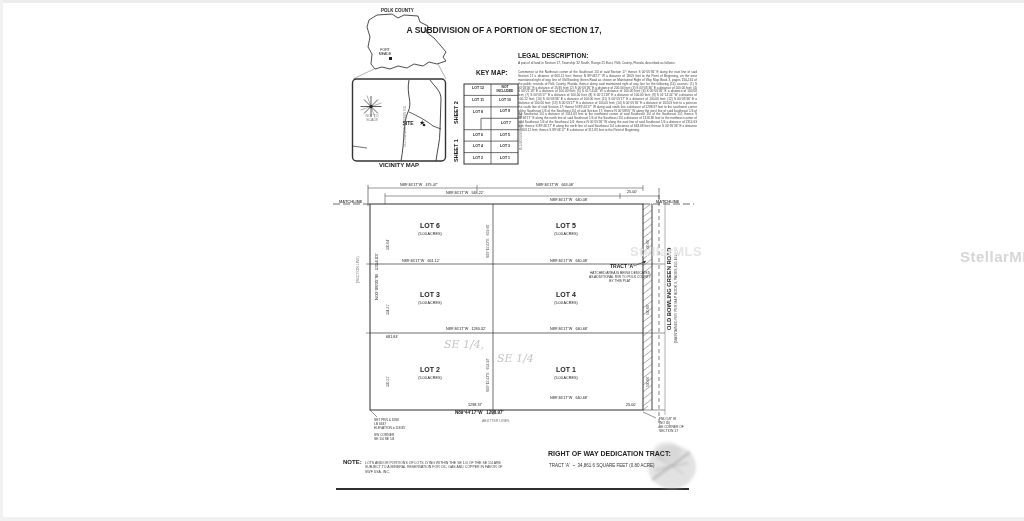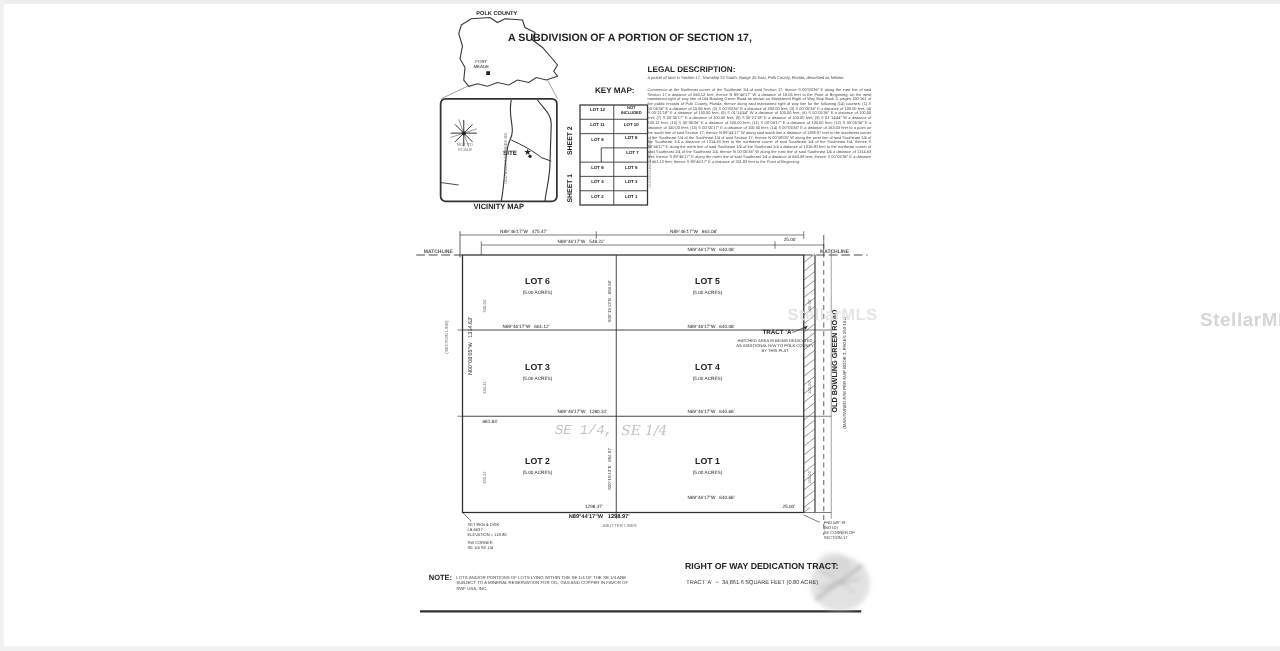--- a/index.html
+++ b/index.html
@@ -201,22 +201,22 @@
   <div class="t c half" style="left:526px;top:231.5px;width:80px;font-size:7.5px;">(5.00 ACRES)</div>
   <div class="t b c" style="left:400px;top:291px;width:60px;font-size:7px;">LOT 3</div>
   <div class="t c half" style="left:390px;top:300.5px;width:80px;font-size:7.5px;">(5.00 ACRES)</div>
   <div class="t b c" style="left:536px;top:291px;width:60px;font-size:7px;">LOT 4</div>
   <div class="t c half" style="left:526px;top:300.5px;width:80px;font-size:7.5px;">(5.00 ACRES)</div>
   <div class="t b c" style="left:400px;top:366px;width:60px;font-size:7px;">LOT 2</div>
   <div class="t c half" style="left:390px;top:375.5px;width:80px;font-size:7.5px;">(5.00 ACRES)</div>
   <div class="t b c" style="left:536px;top:366px;width:60px;font-size:7px;">LOT 1</div>
   <div class="t c half" style="left:526px;top:375.5px;width:80px;font-size:7.5px;">(5.00 ACRES)</div>
 
-  <div class="t serifq" style="left:444px;top:339px;font-size:11px;font-family:Liberation Mono, monospace;">SE 1/4,</div>
-  <div class="t serifq" style="left:497px;top:339px;font-size:11px;">SE 1/4</div>
+  <div class="t serifq" style="left:444px;top:339px;font-size:11px;">SE 1/4,</div>
+  <div class="t serifq" style="left:497px;top:353px;font-size:11px;">SE 1/4</div>
 
   <div class="t b halfL" style="left:610px;top:263px;font-size:10px;">TRACT 'A'</div>
   <div class="t c half pl" style="left:555px;top:271px;width:130px;font-size:6.6px;line-height:1.25;color:#333;">HATCHED AREA IS BEING DEDICATED
 AS ADDITIONAL R/W TO POLK COUNTY
 BY THIS PLAT</div>
 
   <div class="t b vrt" style="left:665px;top:330px;font-size:10.5px;">OLD BOWLING GREEN ROAD</div>
   <div class="t vrt5" style="left:674px;top:343px;font-size:7px;color:#444;">(MAINTAINED R/W PER MAP BOOK 3, PAGES 150-161)</div>
 
   <div class="t vrt" style="left:374px;top:300px;font-size:8px;">N00°08'05"W   1314.63'</div>

